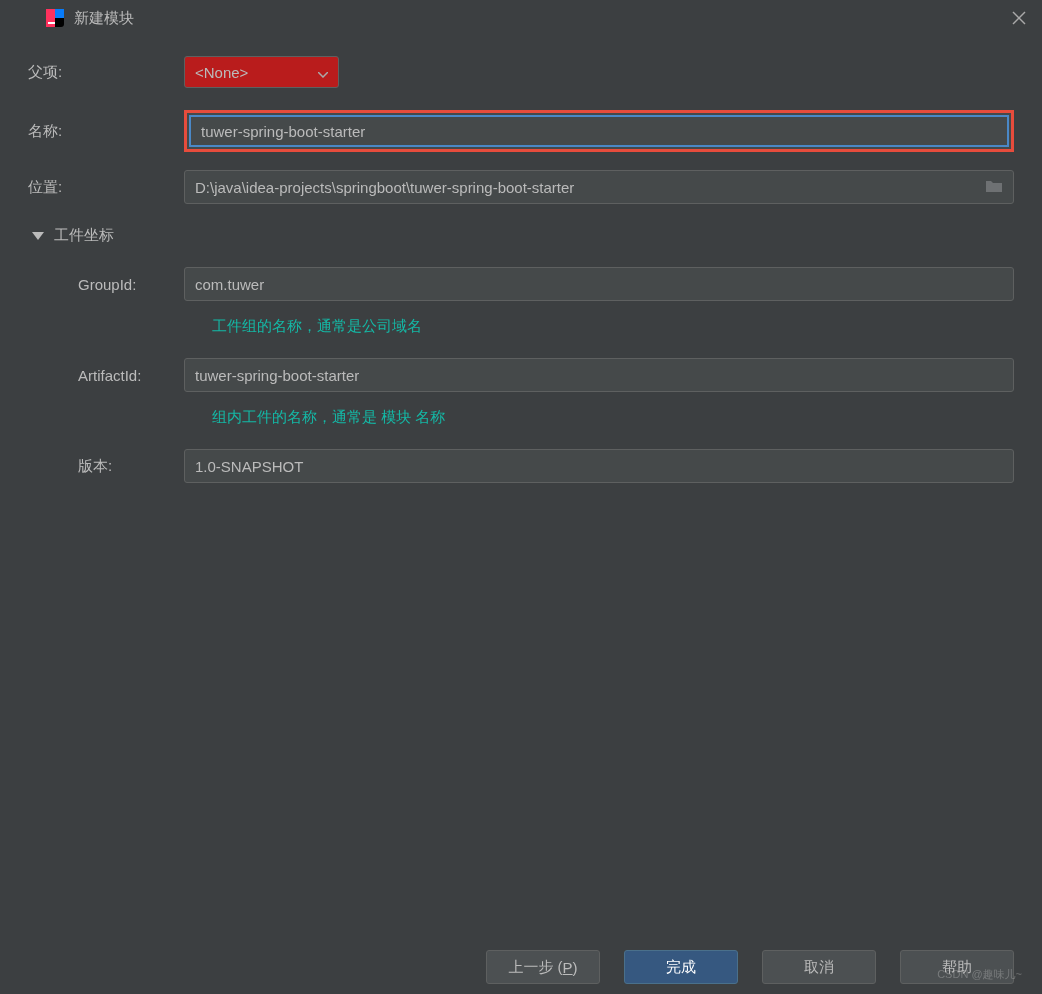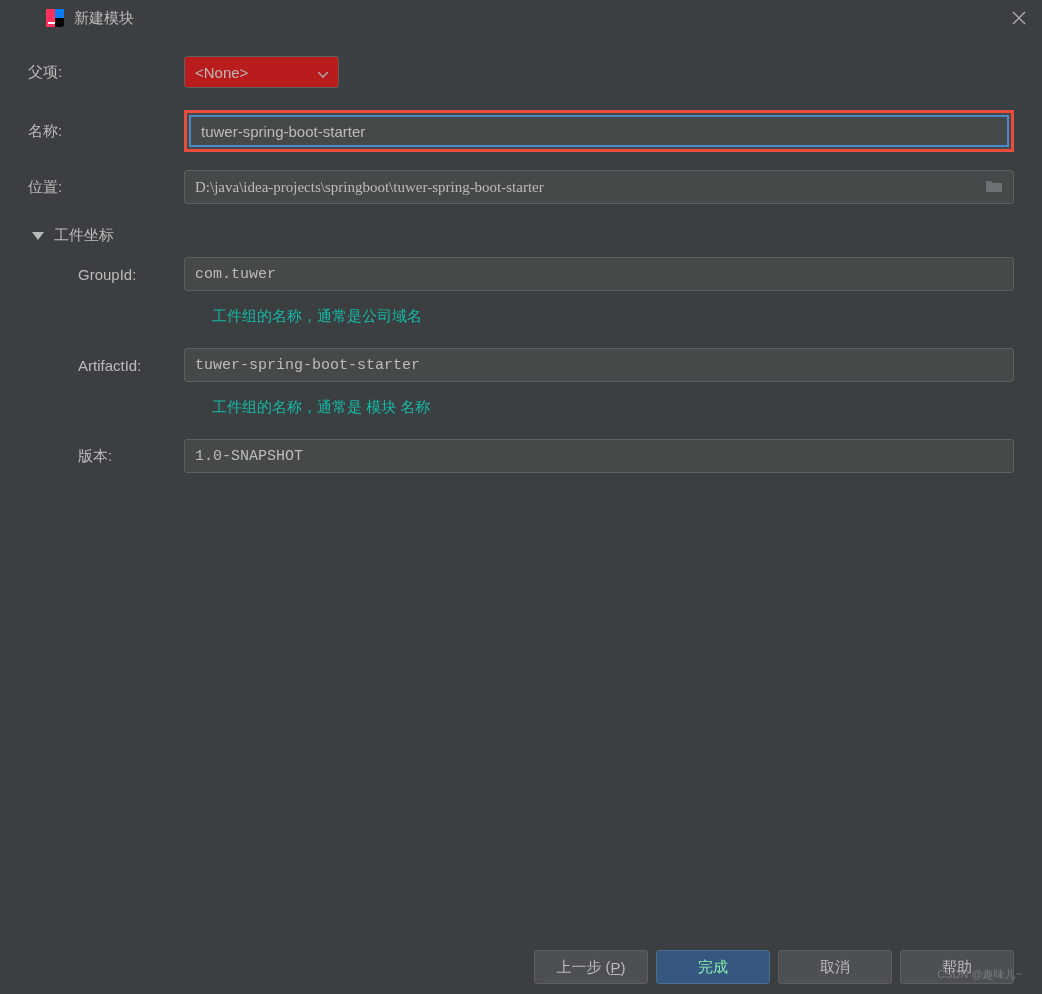--- a/index.html
+++ b/index.html
@@ -106,47 +106,46 @@
     .input-plain {
       flex: 1;
       height: 34px;
       background: #45494a;
       border: 1px solid #5e6060;
       border-radius: 3px;
       color: #bbbbbb;
       padding: 0 10px;
       outline: none;
       font-size: 15px;
-      font-family: Liberation Mono, monospace;
+      font-family: Liberation Sans, sans-serif;
     }
     .location-row {
       display: flex;
       align-items: center;
       flex: 1;
       height: 34px;
       background: #45494a;
       border: 1px solid #5e6060;
       border-radius: 3px;
       padding: 0 10px;
     }
     .location-text {
       flex: 1;
       color: #bbbbbb;
-      font-family: Liberation Serif, serif;
     }
     .folder-icon {
       width: 18px;
       height: 14px;
       color: #6e7173;
     }
     .section-header {
       display: flex;
       align-items: center;
       cursor: pointer;
-      margin-bottom: 12px;
+      margin-bottom: 22px;
       padding-left: 4px;
     }
     .triangle {
       width: 0;
       height: 0;
       border-left: 6px solid transparent;
       border-right: 6px solid transparent;
       border-top: 8px solid #bbbbbb;
       margin-right: 10px;
     }
@@ -155,41 +154,41 @@
       font-size: 15px;
       margin-left: 184px;
       margin-top: -6px;
       margin-bottom: 22px;
     }
     .button-bar {
       position: absolute;
       bottom: 10px;
       right: 28px;
       display: flex;
-      gap: 8px;
+      gap: 24px;
     }
     .btn {
       height: 34px;
       min-width: 114px;
       border: 1px solid #5e6060;
       border-radius: 3px;
       background: #4c5052;
       color: #bbbbbb;
       font-size: 15px;
       cursor: pointer;
       padding: 0 16px;
       font-family: inherit;
       display: flex;
       align-items: center;
       justify-content: center;
     }
     .btn-primary {
       background: #365880;
       border-color: #4a708b;
-      color: #86efac;
+      color: #ffffff;
     }
     .watermark {
       position: absolute;
       bottom: 12px;
       right: 20px;
       color: rgba(200,200,200,0.35);
       font-size: 11px;
       pointer-events: none;
     }
     .mnemonic {
@@ -259,21 +258,21 @@
   <div class="form-row">
     <div class="label label-indent">GroupId:</div>
     <input class="input-plain" value="com.tuwer" style="">
   </div>
   <div class="hint-text">工件组的名称，通常是公司域名</div>
 
   <div class="form-row">
     <div class="label label-indent">ArtifactId:</div>
     <input class="input-plain" value="tuwer-spring-boot-starter" style="">
   </div>
-  <div class="hint-text">工件组的名称，通常是 模块 名称</div>
+  <div class="hint-text">组内工件的名称，通常是 模块 名称</div>
 
   <div class="form-row">
     <div class="label label-indent">版本:</div>
     <input class="input-plain" value="1.0-SNAPSHOT" style="">
   </div>
 
 </div>
 
 <div class="button-bar">
   <button class="btn">

